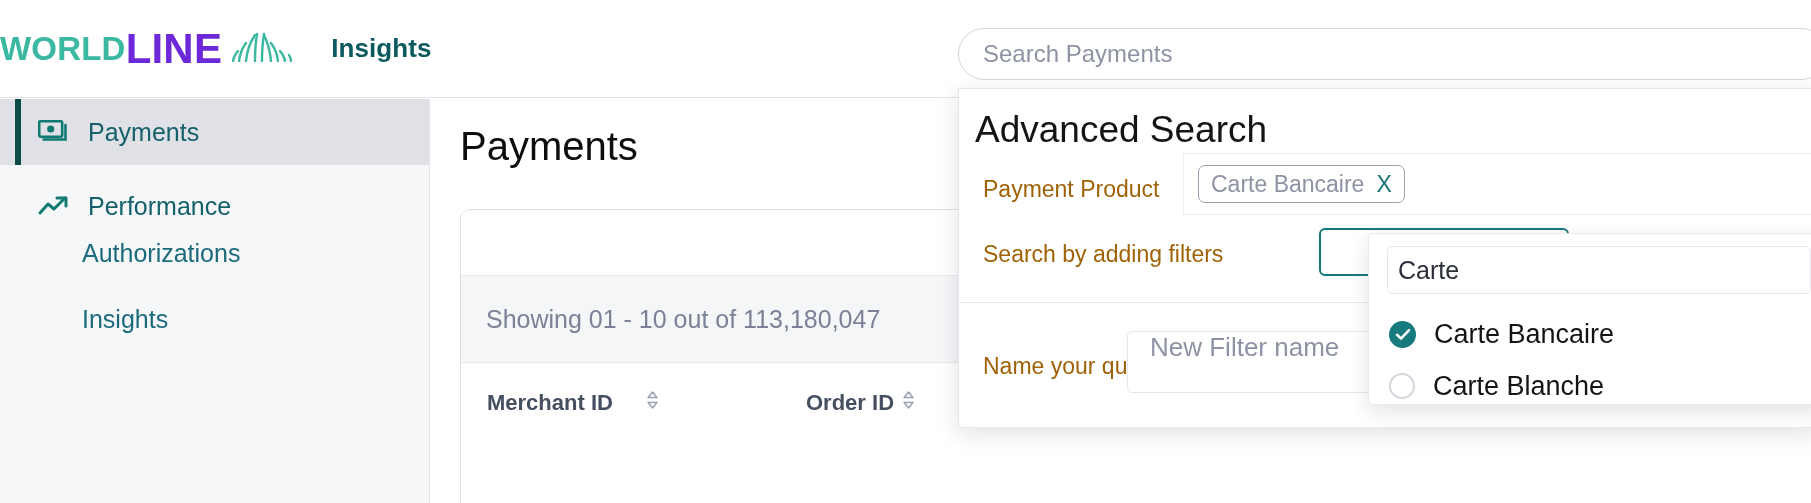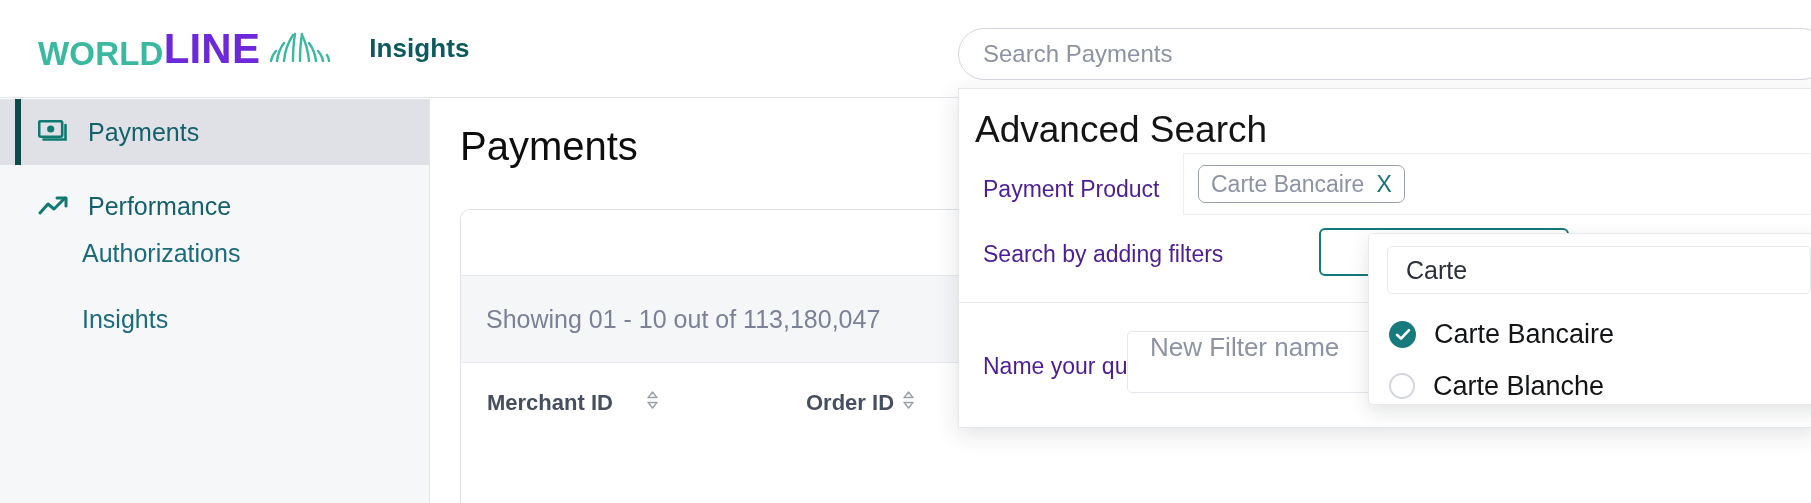--- a/index.html
+++ b/index.html
@@ -11,21 +11,21 @@
   }
   #root { position: relative; width: 1811px; height: 503px; background: #ffffff; }
 
   
   .topbar {
     position: absolute; left: 0; top: 0; width: 1811px; height: 98px;
     background: #ffffff;
     border-bottom: 1px solid #e3e4e8;
     display: flex; align-items: center;
   }
-  .logo-wrap { display: flex; align-items: flex-end; margin-left: 38px; }
+  .logo-wrap { display: flex; align-items: center; }
   .logo-world {
     font-size: 33px; font-weight: bold; letter-spacing: 0.2px;
     color: #3bb8a0;
   }
   .logo-line {
     font-size: 42px; font-weight: 700; letter-spacing: 0.2px;
     color: #6d28d9;
   }
   .logo-mark { margin-left: 9px; align-self: center; display:block; }
   .app-name {
@@ -105,21 +105,21 @@
     box-shadow: 0 6px 22px rgba(25,30,45,0.13);
   }
   .adv-title {
     position: absolute; left: 16px; top: 20px;
     font-size: 37px; color: #141414; font-weight: 400; text-align: right;
   }
   .adv-divider {
     position: absolute; left: 0; right: 0; top: 213px; height: 1px; background: #e8e9ed;
   }
   .row-label {
-    position: absolute; font-size: 23px; color: #4c1d95;
+    position: absolute; font-size: 23px; color: #a16207;
   }
   .lbl-product { left: 24px; top: 87px; }
   .lbl-filters { left: 24px; top: 152px; }
   .lbl-name    { left: 24px; top: 264px; }
 
   
   .filter-control {
     position: absolute; left: 360px; top: 139px; width: 250px; height: 48px;
     border: 2px solid #17787a; border-radius: 6px; background: #ffffff;
   }
@@ -147,21 +147,21 @@
 
   
   .dropdown {
     position: absolute; left: 1368px; top: 233px; width: 460px; height: 172px;
     background: #ffffff; border: 1px solid #e9eaee; border-radius: 4px;
     box-shadow: 0 7px 20px rgba(25,30,45,0.12);
   }
   .dd-search {
     position: absolute; left: 18px; top: 12px; width: 424px; height: 48px;
     background: #ffffff; border: 1px solid #e6e8ec; border-radius: 5px;
-    display: flex; align-items: center; padding-left: 18px;
+    display: flex; align-items: center; padding-left: 10px;
     font-size: 25px; color: #2b2f3a;
   }
   .dd-option {
     position: absolute; left: 0; width: 460px; height: 56px;
     display: flex; align-items: center; padding-left: 20px; gap: 18px;
     font-size: 27px; color: #131416;
   }
   .dd-opt-0 { top: 72px; }
   .dd-opt-1 { top: 124px; }
   .radio-on {

